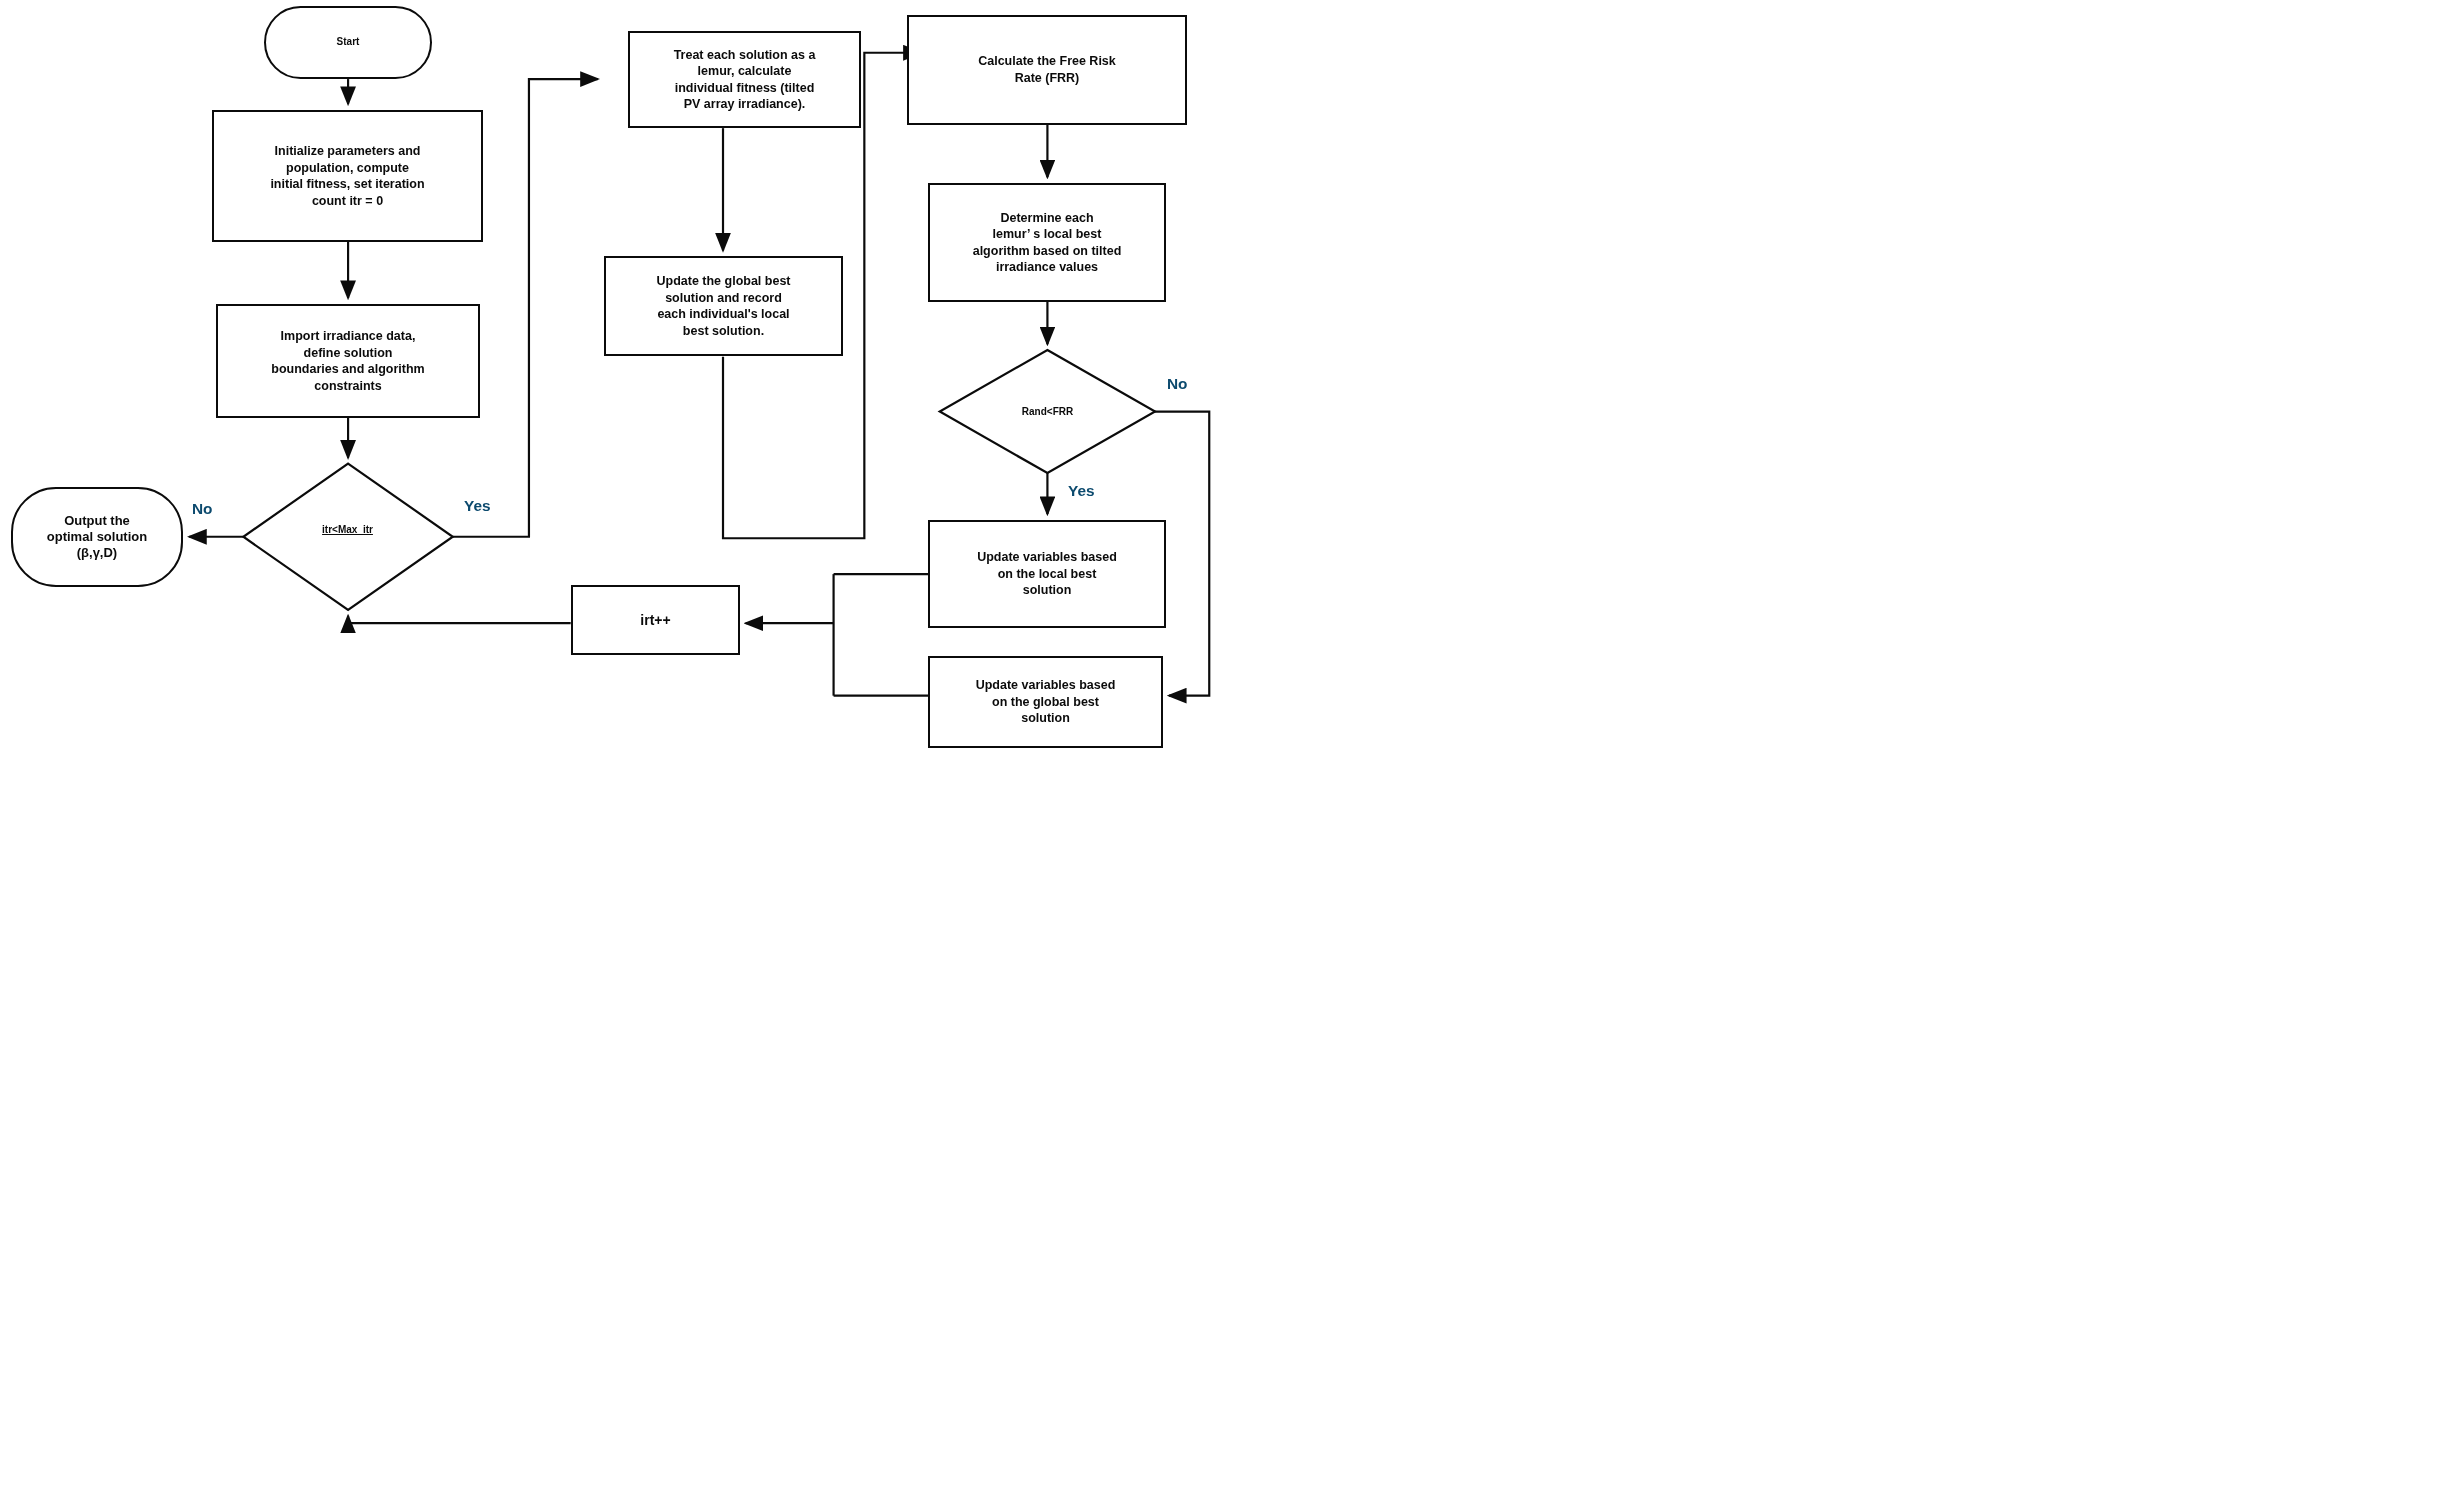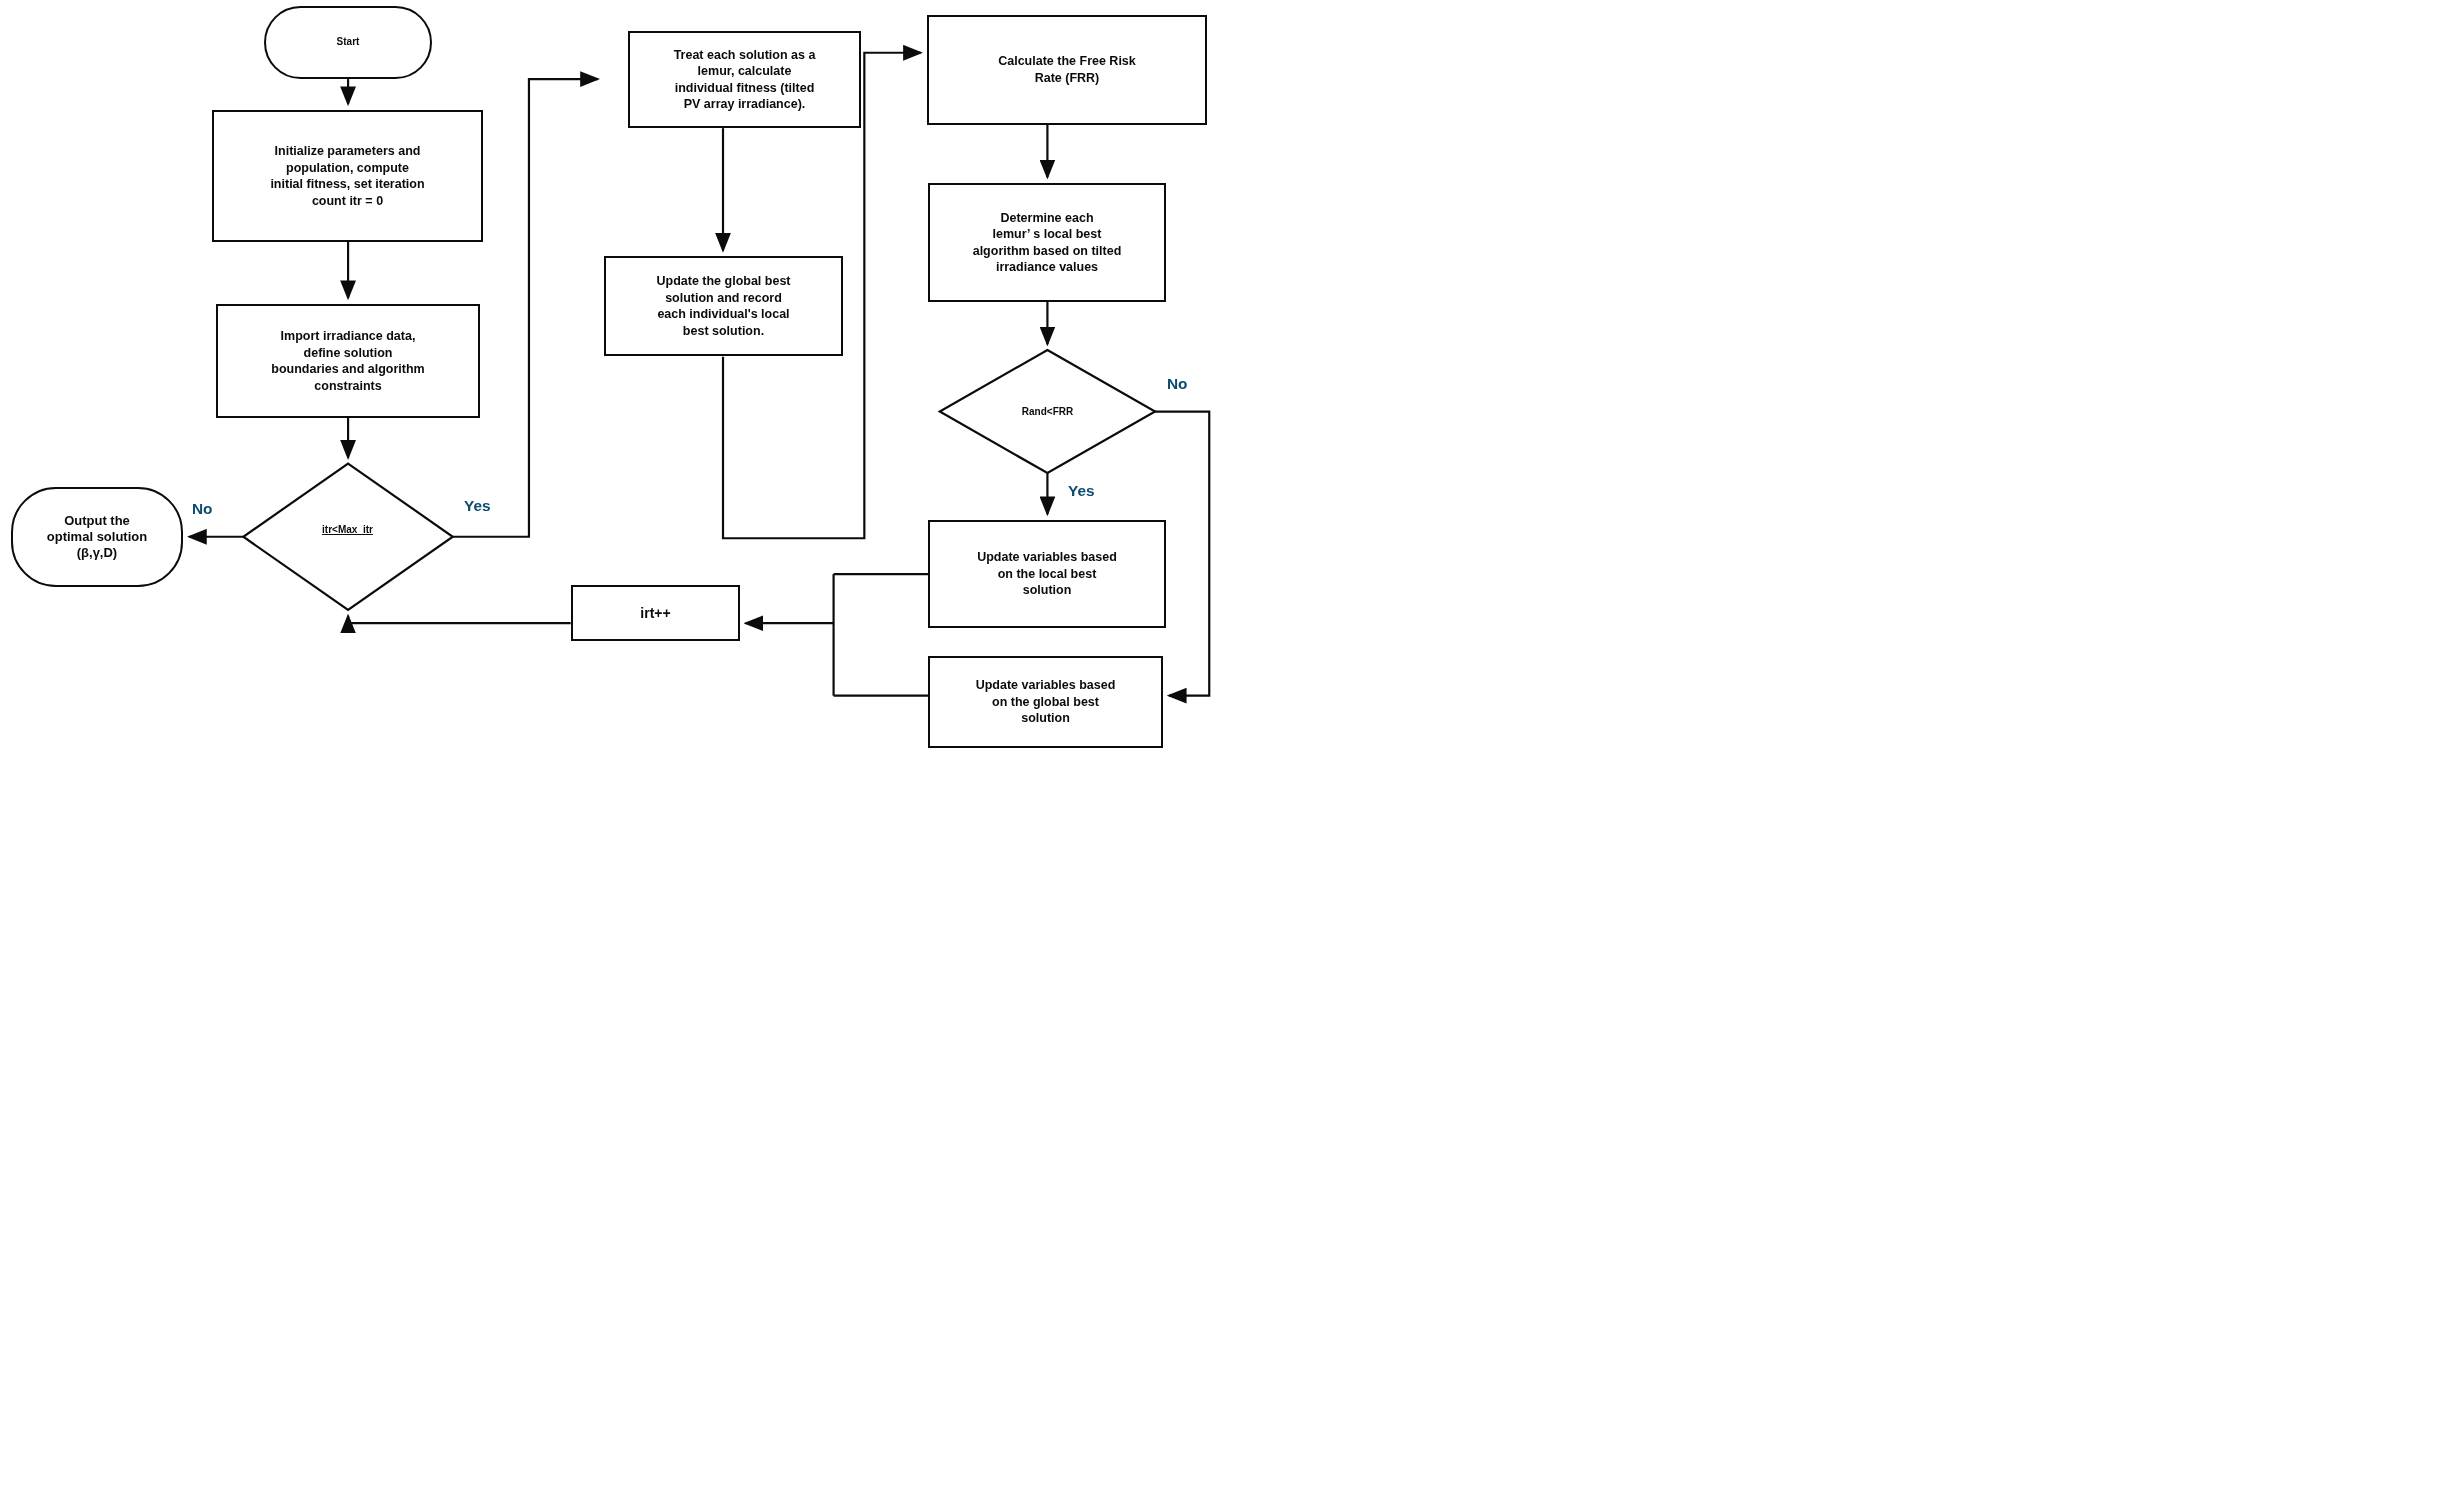--- a/index.html
+++ b/index.html
@@ -131,21 +131,21 @@
 PV array irradiance).</span>
   </div>
 
   <div class="node rect" style="left:604px;top:256px;width:239px;height:100px;">
     <span>Update the global best
 solution and record
 each individual's local
 best solution.</span>
   </div>
 
-  <div class="node rect" style="left:927px;top:14.7px;width:280px;height:110px;">
+  <div class="node rect" style="left:907px;top:14.7px;width:280px;height:110px;">
     <span>Calculate the Free Risk
 Rate (FRR)</span>
   </div>
 
   <div class="node rect" style="left:928px;top:183px;width:238px;height:119px;">
     <span>Determine each
 lemur’ s local best
 algorithm based on tilted
 irradiance values</span>
   </div>
@@ -159,21 +159,21 @@
 on the local best
 solution</span>
   </div>
 
   <div class="node rect" style="left:928px;top:656px;width:235px;height:92px;">
     <span>Update variables based
 on the global best
 solution</span>
   </div>
 
-  <div class="node rect" style="left:571px;top:585px;width:169px;height:56px;font-size:14px;">
+  <div class="node rect" style="left:571px;top:585px;width:169px;height:70px;font-size:14px;">
     <span>irt++</span>
   </div>
 
   <div class="edge-label" style="left:192px;top:500px;">
     <span>No</span>
   </div>
   <div class="edge-label" style="left:464px;top:497px;">
     <span>Yes</span>
   </div>
   <div class="edge-label" style="left:1167px;top:375px;">

